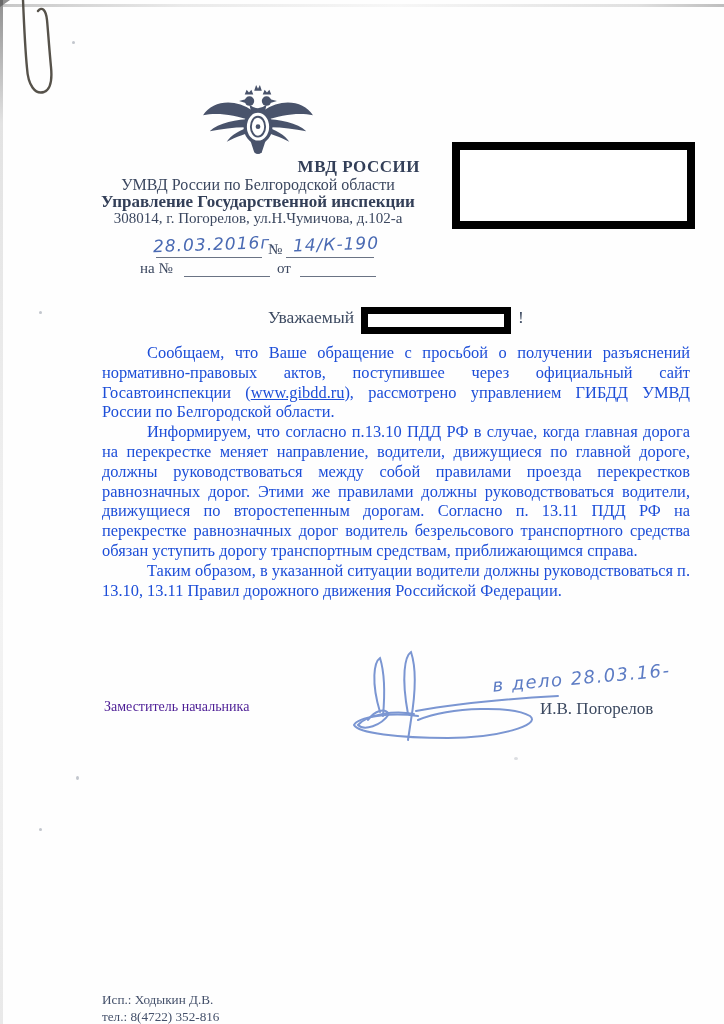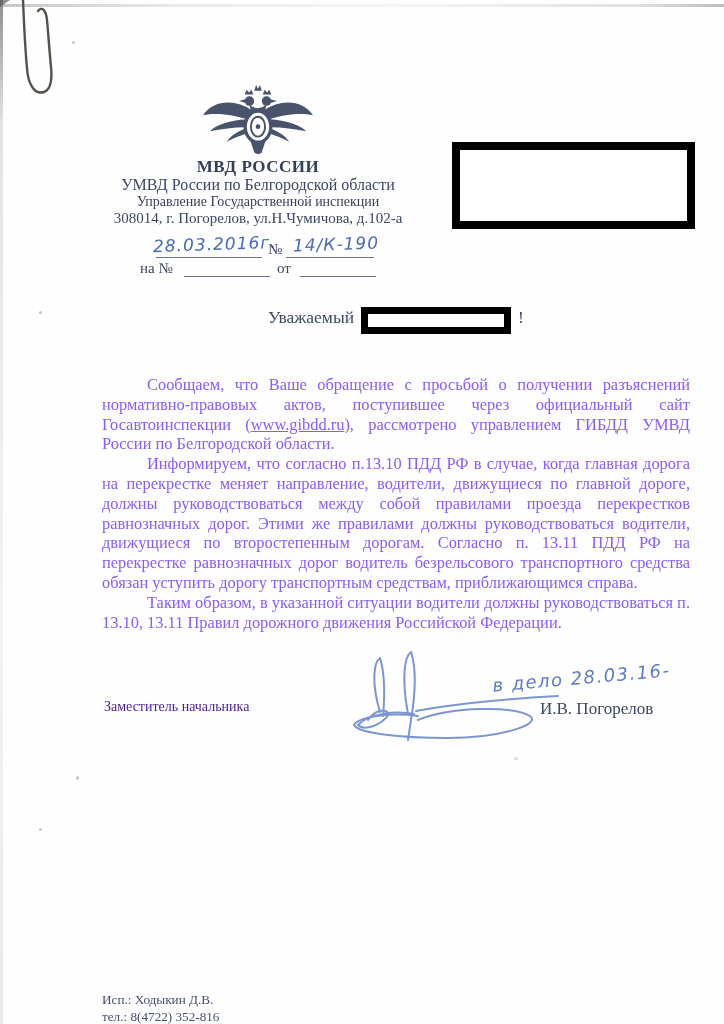--- a/index.html
+++ b/index.html
@@ -14,23 +14,23 @@
     background:linear-gradient(180deg,#8f8f8f,#e3e3e3 12%,#f3f3f3 60%,#e9e9e9);}
   .corner-dark{position:absolute;top:0;left:0;width:0;height:0;
     border-top:7px solid #555;border-right:10px solid transparent;opacity:.65;}
   .speck{position:absolute;background:#9aa0ac;border-radius:50%;opacity:.6;}
 
   .paperclip{position:absolute;left:13px;top:0px;}
 
   
   .letterhead{position:absolute;left:96px;top:84px;width:324px;text-align:center;color:#3b475f;}
   .emblem{display:block;margin:0 auto 2px auto;}
-  .lh-title{font-weight:bold;font-size:17px;line-height:18px;letter-spacing:.5px;color:#333f58;}
+  .lh-title{font-weight:bold;font-size:17px;line-height:18px;letter-spacing:.5px;color:#333f58;text-align:right;}
   .lh-line2{font-size:16px;line-height:17px;}
-  .lh-line34{font-weight:normal;font-size:14px;line-height:17px;color:#333f58;}
+  .lh-line34{font-weight:bold;font-size:17px;line-height:17px;color:#333f58;}
   .lh-addr{font-size:15px;line-height:17px;}
 
   
   .hand{font-family:"DejaVu Sans",sans-serif;font-style:italic;color:#4a6ab3;}
   .hw-date{position:absolute;left:153px;top:234px;font-size:17px;transform:rotate(-2deg);letter-spacing:1px;}
   .hw-number{position:absolute;left:293px;top:234px;font-size:17px;transform:rotate(-2deg);letter-spacing:1px;}
   .no-sign{position:absolute;left:268px;top:241px;font-size:15px;color:#3b475f;}
   .blank{position:absolute;height:0;border-bottom:1.4px solid #6a7384;}
   .ul-a{left:156px;top:257px;width:106px;}
   .ul-b{left:286px;top:257px;width:88px;}
@@ -43,21 +43,21 @@
   .redact-big{position:absolute;left:452px;top:142px;width:243px;height:87px;
     border:8px solid #000;box-sizing:border-box;background:#fff;}
   .redact-small{display:inline-block;width:150px;height:27px;border:7px solid #000;
     box-sizing:border-box;background:#fff;vertical-align:middle;}
 
   
   .salutation{position:absolute;left:268px;top:307px;font-size:17.5px;color:#3d4a61;
     display:flex;align-items:flex-start;gap:7px;}
 
   
-  .body-text{position:absolute;left:102px;top:343px;width:588px;color:#8b5cf6;margin-top:32px;}
+  .body-text{position:absolute;left:102px;top:343px;width:588px;color:#1d4ed8;}
   .body-text p{margin:0;font-size:16.4px;line-height:19.8px;text-align:justify;
     text-align-last:left;text-indent:45px;}
   .link{text-decoration:underline;}
 
   
   .sig-position{position:absolute;left:104px;top:699px;font-size:14px;color:#4c1d95;}
   .sig-name{position:absolute;left:540px;top:699px;font-size:17px;color:#3d4a61;}
   .filing-note{position:absolute;left:492px;top:667px;font-size:18px;transform:rotate(-5deg);
     letter-spacing:1.5px;color:#5d7cc4;white-space:nowrap;}
   .autograph{position:absolute;left:300px;top:648px;}

